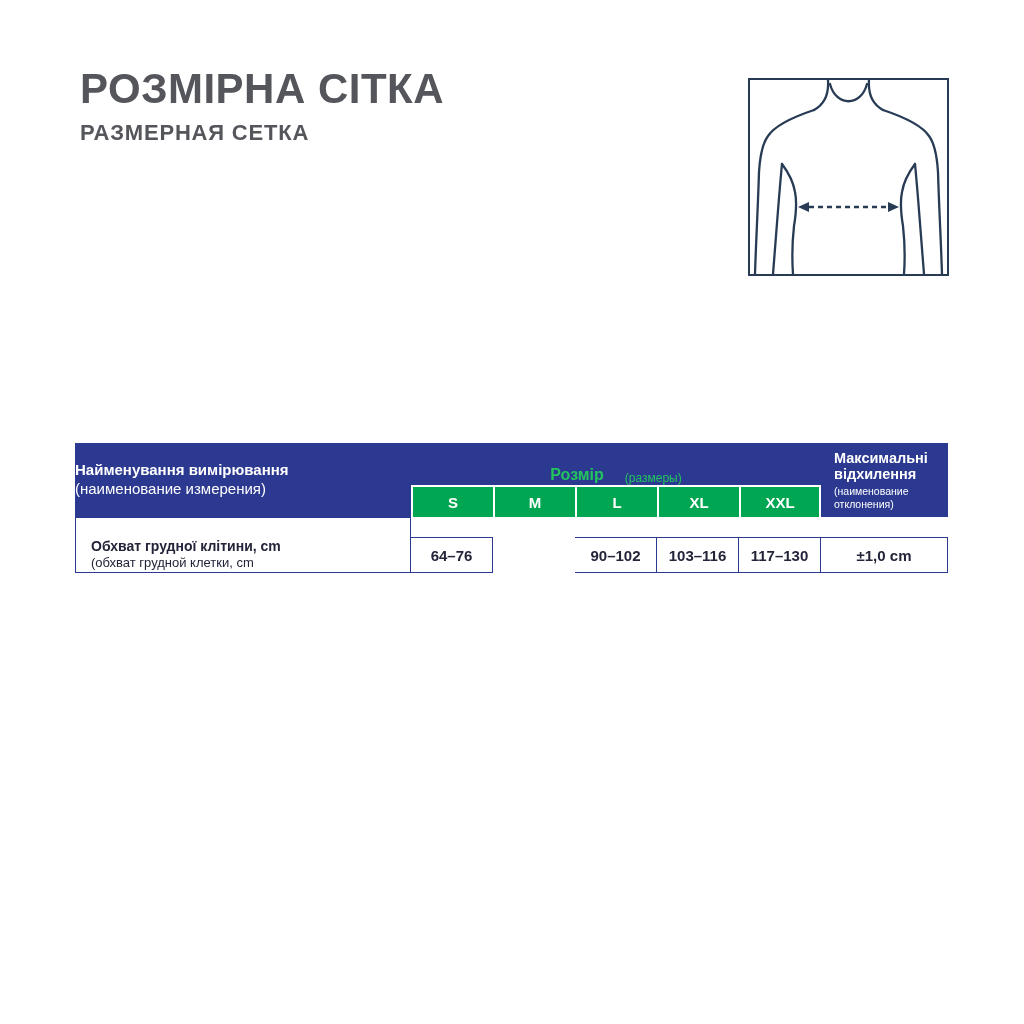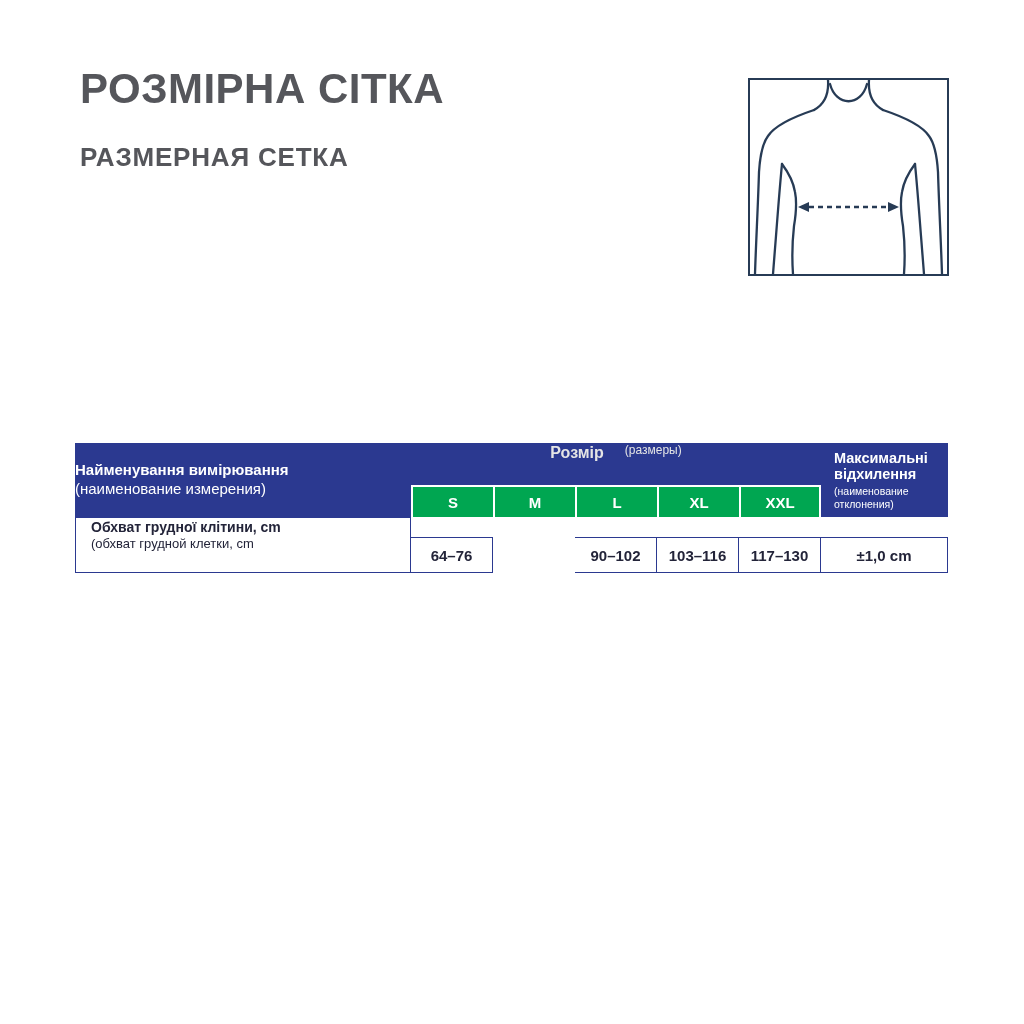--- a/index.html
+++ b/index.html
@@ -20,26 +20,25 @@
     font-size: 42px;
     font-weight: 800;
     letter-spacing: 0.5px;
     color: var(--title_gray, #55565b);
     line-height: 1;
   }
   .subtitle {
     position: absolute;
     left: 80px;
     top: 122px;
-    font-size: 26px;
+    font-size: 22px;
     font-weight: 700;
     letter-spacing: 0.8px;
     color: var(--title_gray, #55565b);
     line-height: 1;
-    margin-top: 22px;
   }
 
   
   .figure-box {
     position: absolute;
     left: 748px;
     top: 78px;
     width: 197px;
     height: 194px;
     border: 2px solid var(--figure_outline, #273b55);
@@ -64,22 +63,22 @@
     background: var(--header_blue, #2b3990);
     color: #fff;
     display: flex; flex-direction: column; justify-content: center;
   }
   .h-primary { font-size: 15px; font-weight: bold; line-height: 1.25; }
   .h-secondary { font-size: 15px; font-weight: normal; line-height: 1.25; }
 
   .head-size {
     grid-row: 1; grid-column: 2 / 7;
     background: var(--header_blue, #2b3990);
-    color: #e5e5e5;
-    display: flex; align-items: flex-start; justify-content: center; gap: 21px;
+    color: #22c55e;
+    display: flex; align-items: flex-end; justify-content: center; gap: 21px;
   }
   .head-size .h-primary { font-size: 16px; }
   .h-secondary-inline { font-size: 12px; font-weight: normal; }
 
   .head-dev {
     grid-row: 1 / 3; grid-column: 7;
     background: var(--header_blue, #2b3990);
     color: #fff;
     display: flex; flex-direction: column; justify-content: center;
     padding-left: 13px; padding-right: 4px; align-items: flex-end;
@@ -102,21 +101,21 @@
     grid-row: 3;
     background: #fff;
     border-top: 1px solid var(--header_blue, #2b3990);
     border-bottom: 1px solid var(--header_blue, #2b3990);
     border-right: 1px solid var(--header_blue, #2b3990);
     color: var(--data_text, #232439);
   }
   .data-label {
     grid-column: 1;
     border-left: 1px solid var(--header_blue, #2b3990);
-    display: flex; flex-direction: column; justify-content: flex-start;
+    display: flex; flex-direction: column; justify-content: flex-end;
     padding-left: 15px;
   }
   .d-primary { font-size: 14px; font-weight: bold; line-height: 1.3; }
   .d-secondary { font-size: 13px; font-weight: normal; line-height: 1.3; }
   .data-value, .data-dev {
     display: flex; align-items: center; justify-content: center;
     font-size: 15px; font-weight: bold; margin-top: 20px;
   }
   .data-dev { grid-column: 7; }
 </style>

